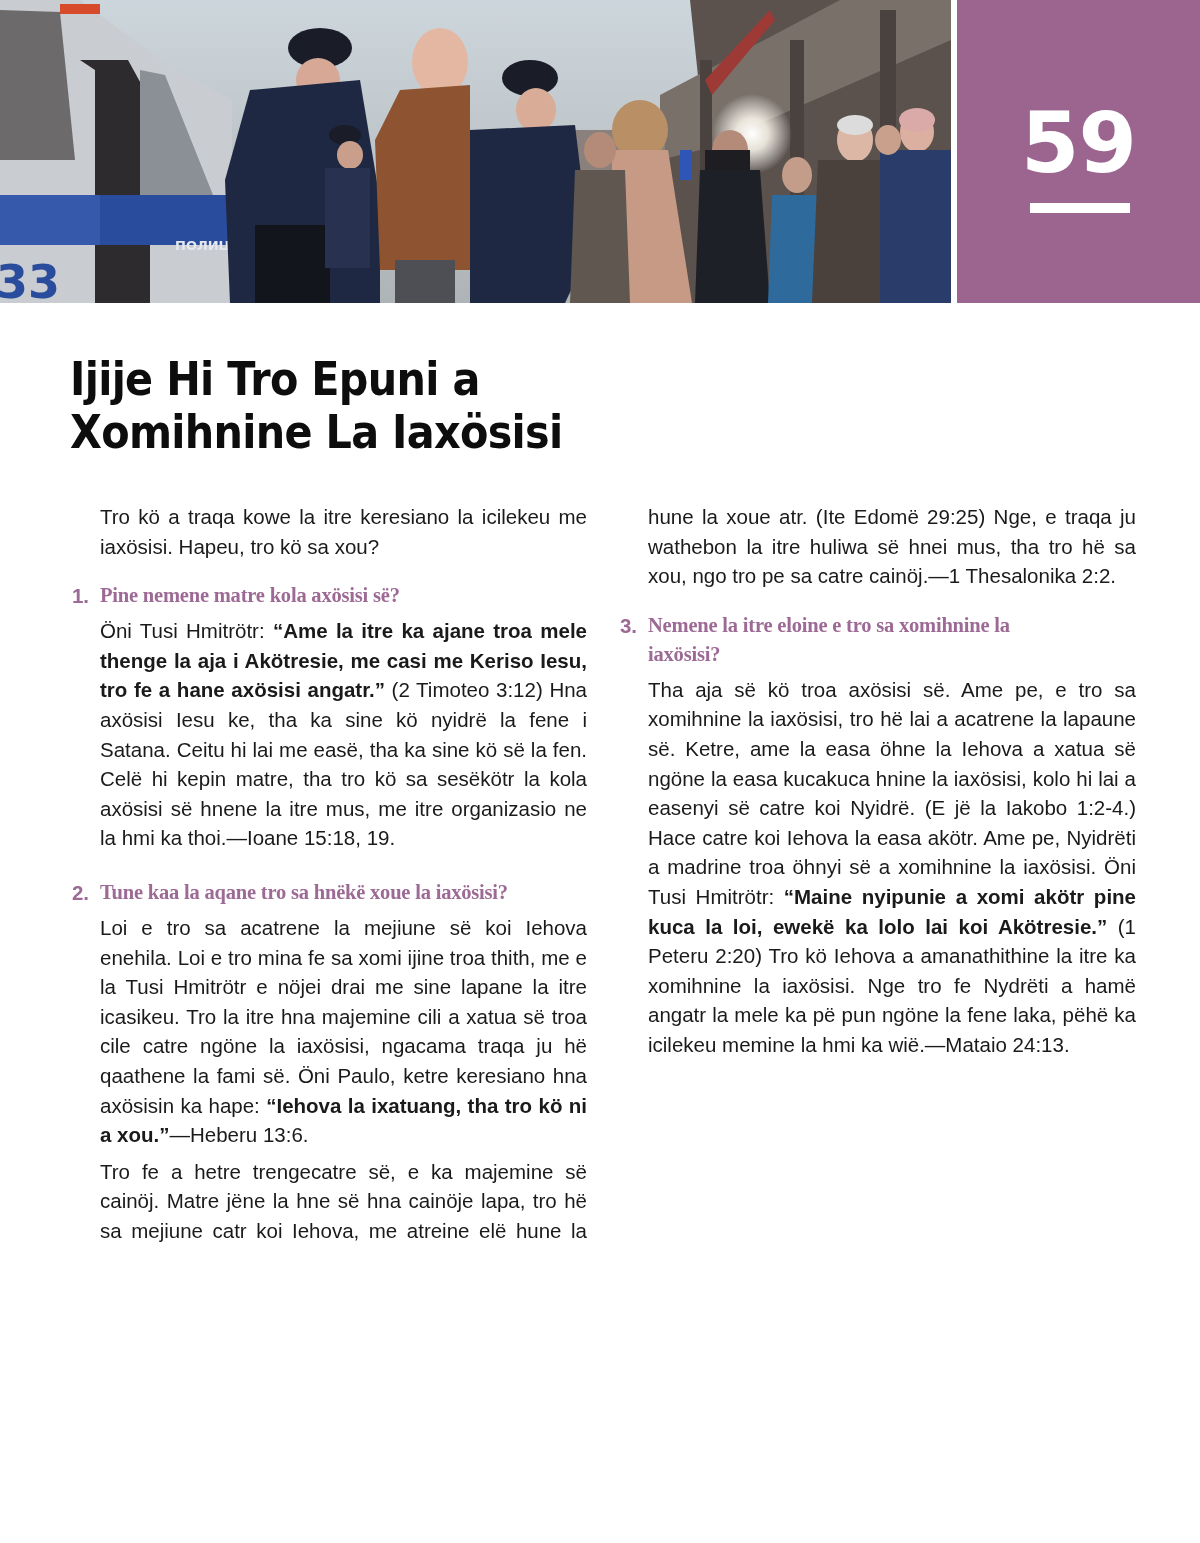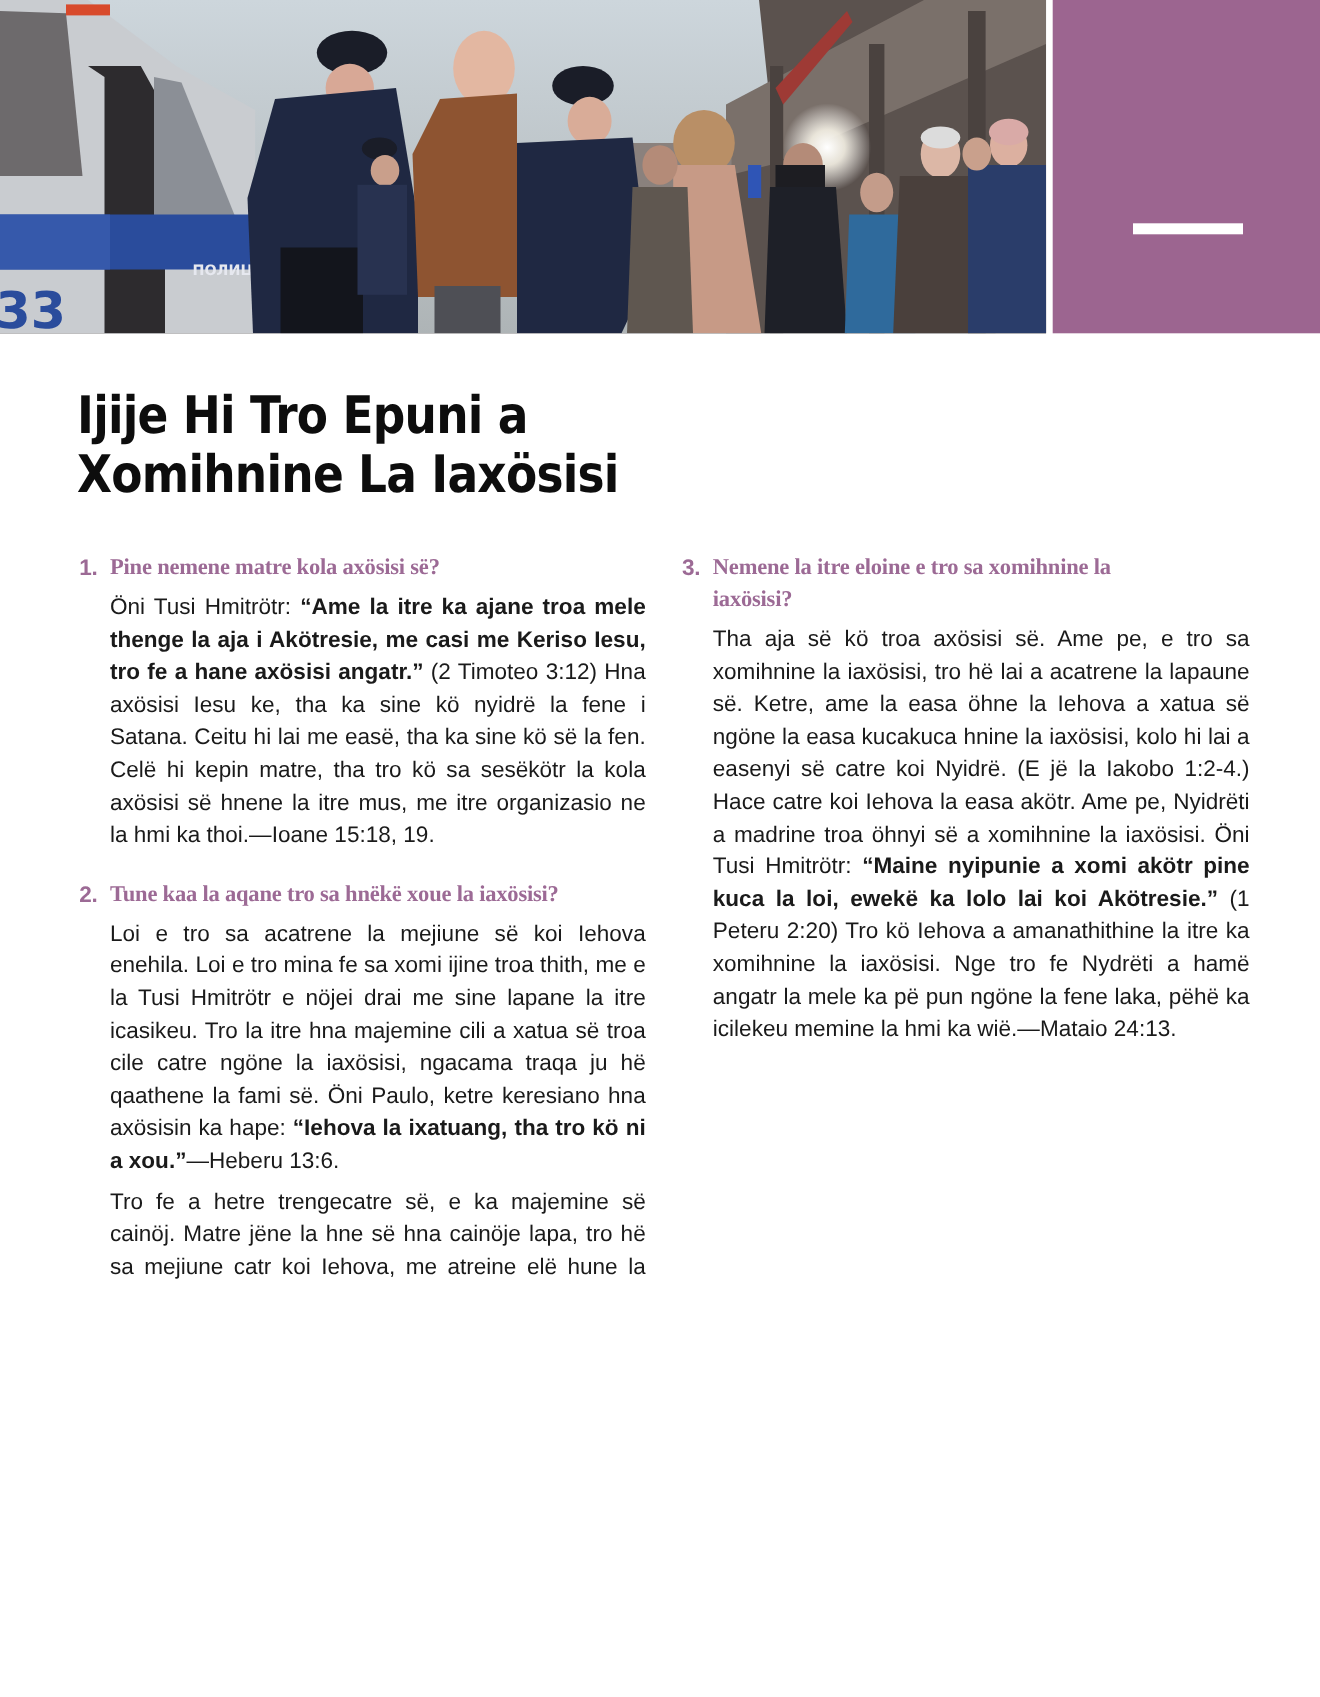--- a/index.html
+++ b/index.html
@@ -124,46 +124,49 @@
       <path d="M818,160 L900,160 L905,303 L812,303 Z" fill="#4a403c"></path>
       <ellipse cx="917" cy="132" rx="17" ry="20" fill="#dcb0a0"></ellipse>
       <ellipse cx="917" cy="120" rx="18" ry="12" fill="#d9aaa7"></ellipse>
       <path d="M880,150 L951,150 L951,303 L880,303 Z" fill="#2a3d6a"></path>
       <ellipse cx="888" cy="140" rx="13" ry="15" fill="#c9a08c"></ellipse>
     </g>
   </svg>
 </div>
 
 <div class="chapter-block">
+  <div class="chapter-number">59</div>
   <div class="chapter-rule"></div>
 </div>
 
 <h1 class="title">
   <span>Ijije Hi Tro Epuni a</span><br>
   <span>Xomihnine La Iaxösisi</span>
 </h1>
 
 <div class="col col-left">
+  <p class="para intro">Tro kö a traqa kowe la itre keresiano la icilekeu me iaxösisi. Hapeu, tro kö sa xou?</p>
 
   <div class="q">
     <span class="num">1.</span>
     <span class="qt">Pine nemene matre kola axösisi së?</span>
   </div>
   <p class="para"><span>Öni Tusi Hmitrötr: </span><b>“Ame la itre ka ajane troa mele thenge la aja i Akötresie, me casi me Ke­riso Iesu, tro fe a hane axösisi angatr.”</b><span> (2 Ti­moteo 3:12) Hna axösisi Iesu ke, tha ka sine kö nyidrë la fene i Satana. Ceitu hi lai me easë, tha ka sine kö së la fen. Celë hi kepin matre, tha tro kö sa sesëkötr la kola axösisi së hnene la itre mus, me itre organizasio ne la hmi ka thoi.—Ioa­ne 15:18, 19.</span></p>
 
   <div class="gap"></div>
 
   <div class="q">
     <span class="num">2.</span>
     <span class="qt">Tune kaa la aqane tro sa hnëkë xoue la iaxösisi?</span>
   </div>
   <p class="para"><span>Loi e tro sa acatrene la mejiune së koi Iehova enehila. Loi e tro mina fe sa xomi ijine troa thith, me e la Tusi Hmitrötr e nöjei drai me sine lapane la itre icasikeu. Tro la itre hna majemine cili a xa­tua së troa cile catre ngöne la iaxösisi, ngacama traqa ju hë qaathene la fami së. Öni Paulo, ketre keresiano hna axösisin ka hape: </span><b>“Iehova la ixa­tuang, tha tro kö ni a xou.”</b><span>—Heberu 13:6.</span></p>
   <p class="para" style="height:89px;overflow:hidden;"><span>Tro fe a hetre trengecatre së, e ka majemine së cainöj. Matre jëne la hne së hna cainöje lapa, tro hë sa mejiune catr koi Iehova, me atreine elë hune la xoue atr. (Ite Edomë 29:25) Nge, e tra­qa ju wathebon la itre huliwa së hnei mus, tha tro hë sa xou, ngo tro pe sa catre cainöj.—1 The­salonika 2:2.</span></p>
 </div>
 
 <div class="col col-right">
+  <p class="para" style="margin-bottom:20px;">hune la xoue atr. (Ite Edomë 29:25) Nge, e tra­qa ju wathebon la itre huliwa së hnei mus, tha tro hë sa xou, ngo tro pe sa catre cainöj.—1 The­salonika 2:2.</p>
 
   <div class="q">
     <span class="num">3.</span>
     <span class="qt">Nemene la itre eloine e tro sa xomihnine la iaxösisi?</span>
   </div>
   <p class="para"><span>Tha aja së kö troa axösisi së. Ame pe, e tro sa xomihnine la iaxösisi, tro hë lai a acatrene la la­paune së. Ketre, ame la easa öhne la Iehova a xatua së ngöne la easa kucakuca hnine la iaxö­sisi, kolo hi lai a easenyi së catre koi Nyidrë. (E jë la Iakobo 1:2-4.) Hace catre koi Iehova la easa akötr. Ame pe, Nyidrëti a madrine troa öhnyi së a xomihnine la iaxösisi. Öni Tusi Hmi­trötr: </span><b>“Maine nyipunie a xomi akötr pine kuca la loi, ewekë ka lolo lai koi Akötresie.”</b><span> (1 Pete­ru 2:20) Tro kö Iehova a amanathithine la itre ka xomihnine la iaxösisi. Nge tro fe Nydrëti a hamë angatr la mele ka pë pun ngöne la fene laka, pëhë ka icilekeu memine la hmi ka wië.—Mataio 24:13.</span></p>
 </div>
 
 </body></html>

